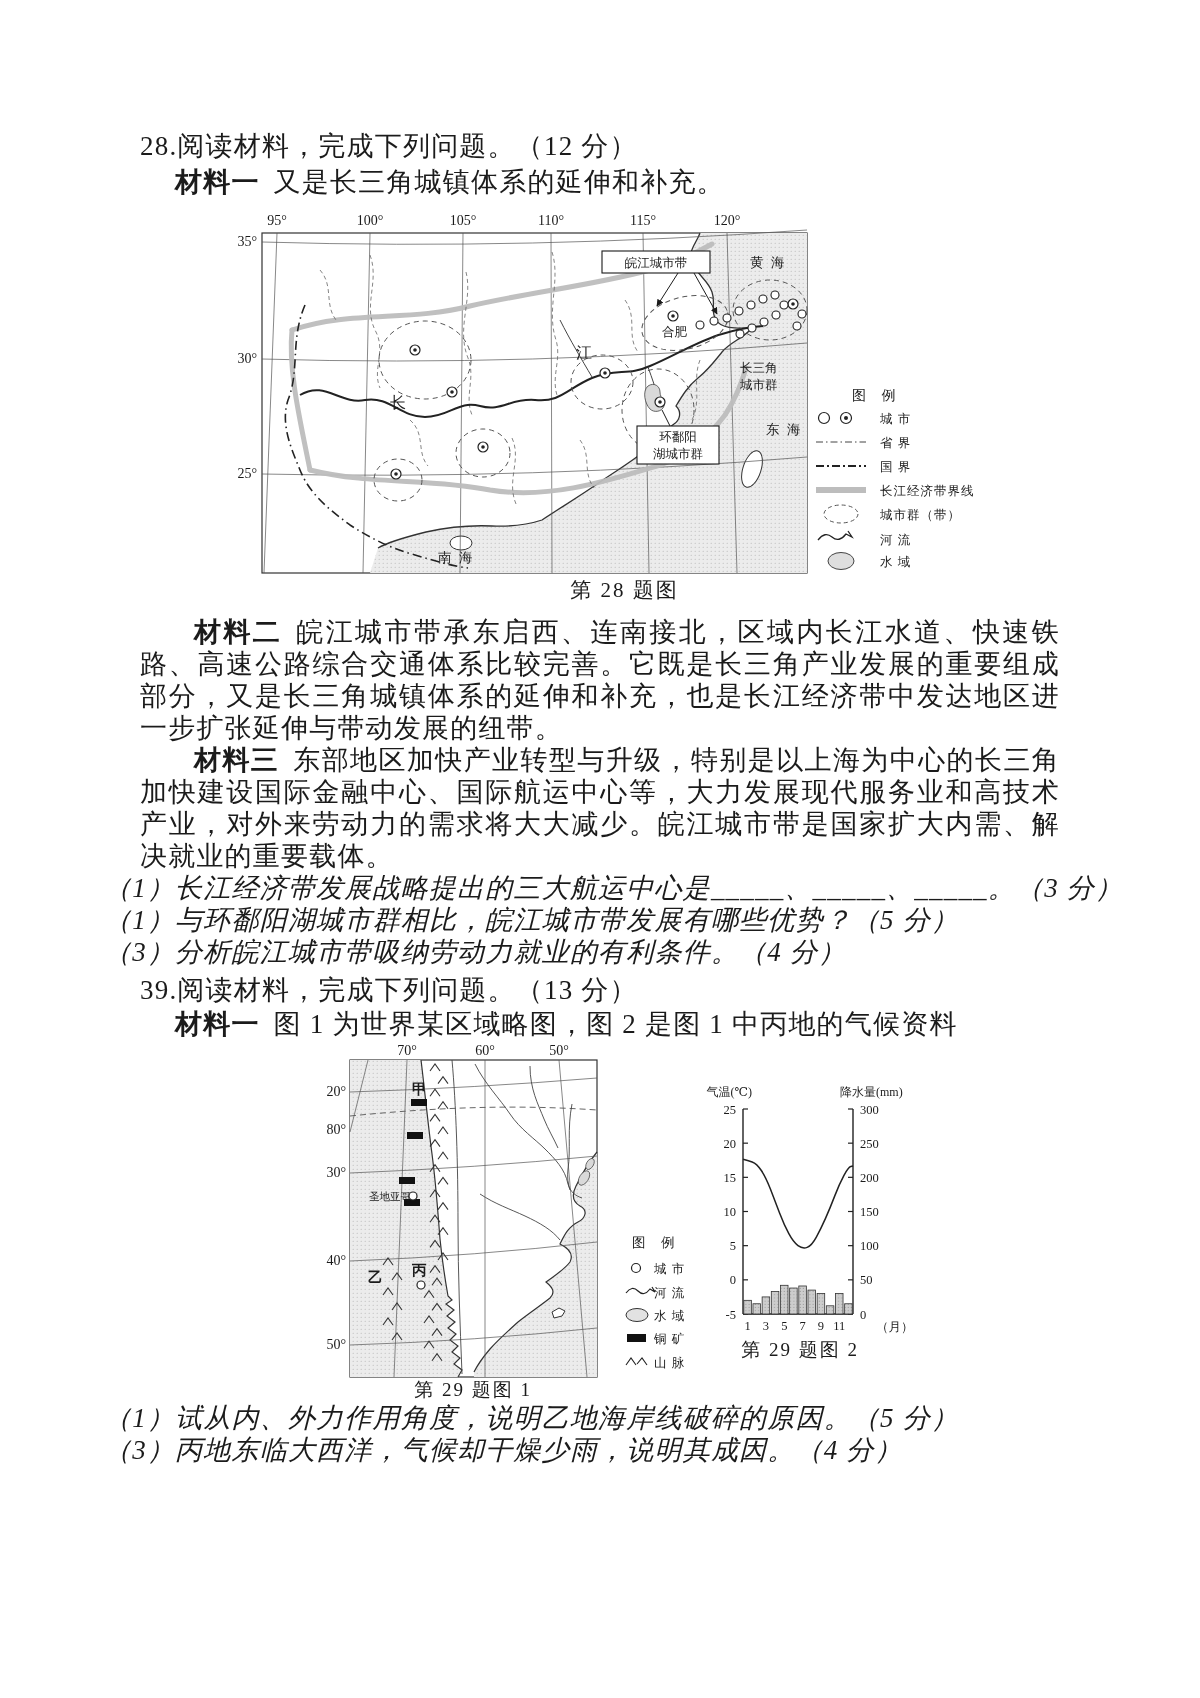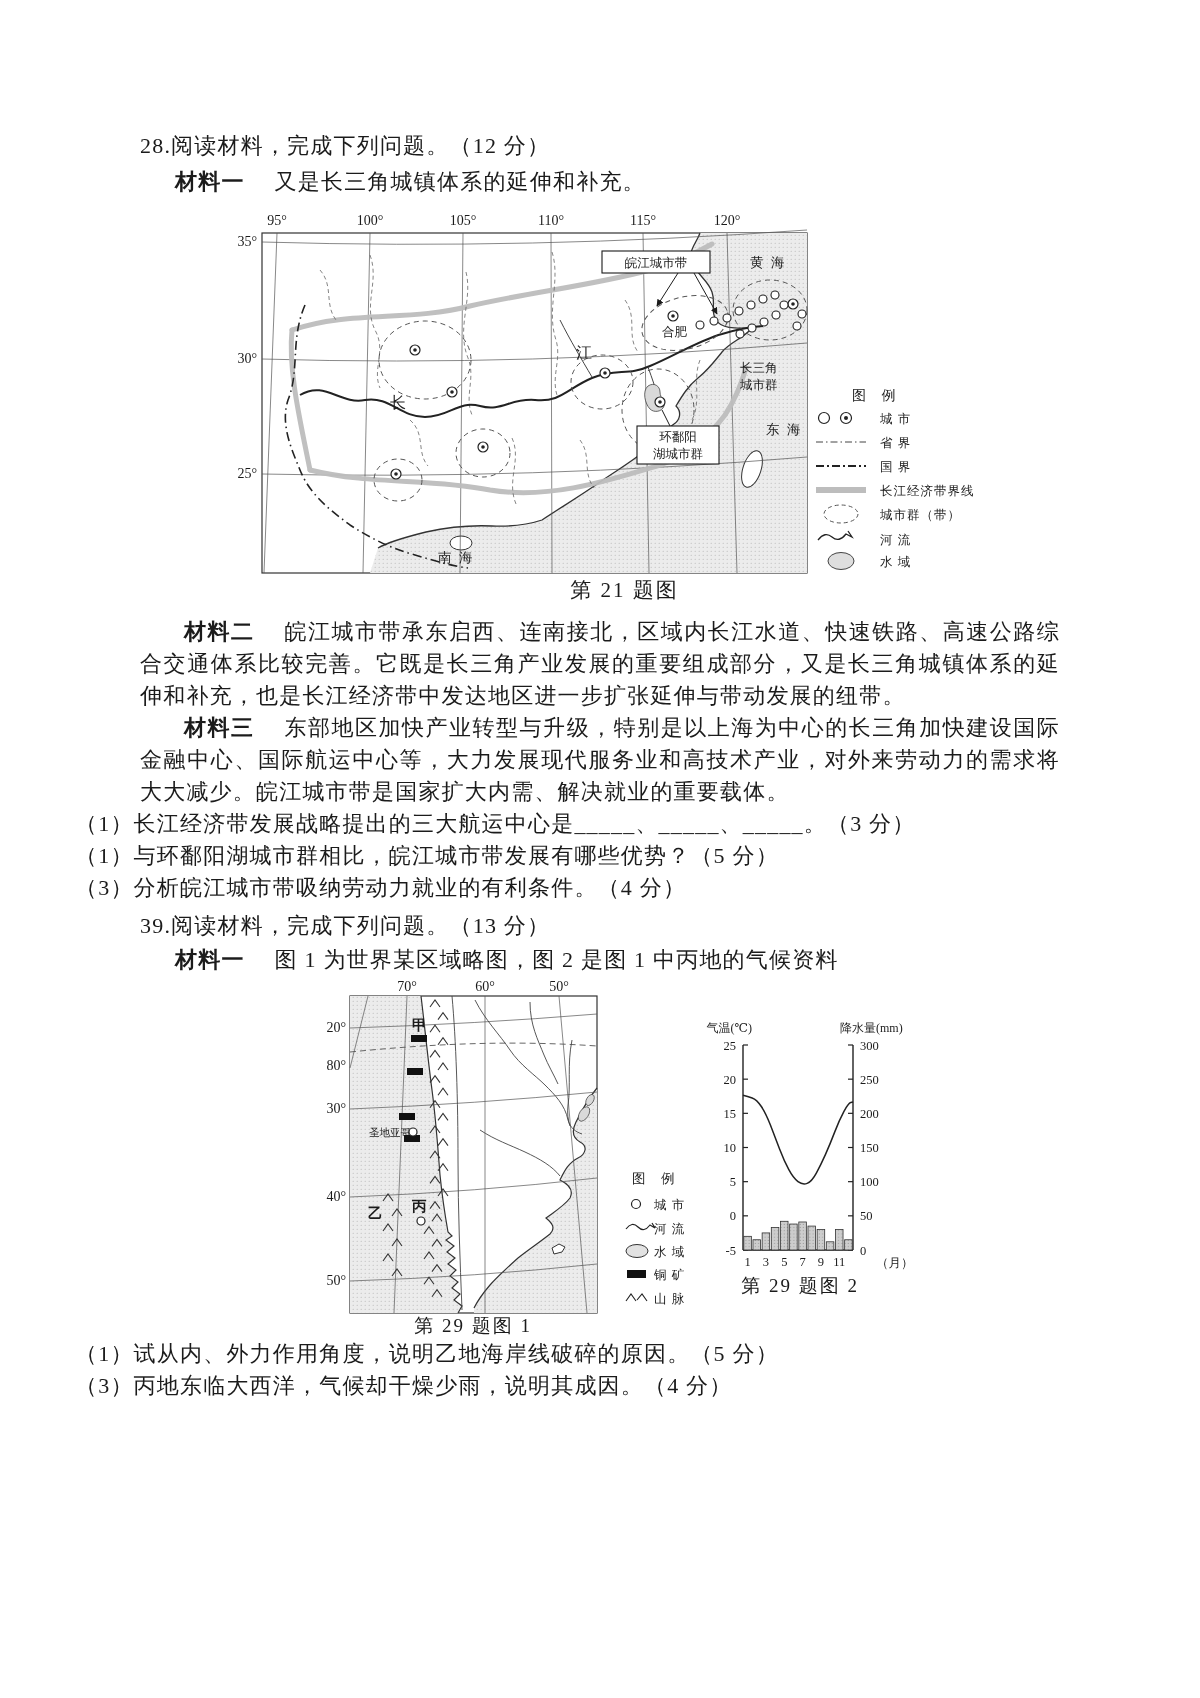--- a/index.html
+++ b/index.html
@@ -1,24 +1,24 @@
 <!DOCTYPE html>
 <html><head>
 <meta charset="utf-8">
 <style>
   html,body{margin:0;padding:0;background:#888;}
   .page{position:relative;width:1200px;height:1698px;margin:0 auto;background:#ffffff;
         font-family:"Liberation Serif","DejaVu Serif",serif;color:#1b1b1b;overflow:hidden;}
-  .tx{width:920px;margin-left:140px;font-size:22px;line-height:32px;letter-spacing:1.2px;
+  .tx{width:920px;margin-left:140px;font-size:27px;line-height:32px;letter-spacing:1.2px;
       text-align:justify;}
   .tline{white-space:nowrap;text-align:left;}
-  .mlabel{font-family:Liberation Serif, serif;font-weight:bold;margin-right:30px;}
+  .mlabel{font-family:Liberation Serif, serif;font-weight:bold;margin-right:14px;}
   p{margin:0;}
   .indent{text-indent:2em;}
-  .qline{margin-left:75px;white-space:nowrap;text-align:left;}
+  .qline{margin-left:104px;white-space:nowrap;text-align:left;font-style:italic;}
   .figwrap28{margin:12px 0 0 230px;width:790px;}
   .figcap28{width:545px;margin:0 0 0 122px;text-align:center;font-size:21px;letter-spacing:2px;}
   .figwrap29{margin:4px 0 0 140px;width:920px;}
   svg{display:block;}
   svg text{font-family:"Liberation Serif","DejaVu Serif",serif;fill:#1b1b1b;}
   .tick{font-size:14px;}
   .maplbl{font-size:12.5px;}
   .sealbl{font-size:13.5px;letter-spacing:2px;}
   .leglbl{font-size:12.5px;letter-spacing:1px;}
   .boxlbl{font-size:12.5px;}
@@ -213,21 +213,21 @@
           <circle cx="546" cy="105" r="4" fill="#fff" stroke="#222" stroke-width="1.1"></circle>
           <circle cx="534" cy="112" r="4" fill="#fff" stroke="#222" stroke-width="1.1"></circle>
           <circle cx="522" cy="118" r="4" fill="#fff" stroke="#222" stroke-width="1.1"></circle>
           <circle cx="510" cy="124" r="4" fill="#fff" stroke="#222" stroke-width="1.1"></circle>
           <circle cx="470" cy="115" r="4" fill="#fff" stroke="#222" stroke-width="1.1"></circle>
           <circle cx="484" cy="111" r="4" fill="#fff" stroke="#222" stroke-width="1.1"></circle>
           <circle cx="572" cy="104" r="4" fill="#fff" stroke="#222" stroke-width="1.1"></circle>
           <circle cx="567" cy="116" r="4" fill="#fff" stroke="#222" stroke-width="1.1"></circle>
         </g>
     </svg>
-    <div class="figcap28">第 21 题图</div>
+    <div class="figcap28">第 28 题图</div>
   </div>
 
   <p class="tx indent" style="margin-top:12px">
     <b class="mlabel">材料二</b><span>皖江城市带承东启西、连南接北，区域内长江水道、快速铁路、高速公路综合交通体系比较完善。它既是长三角产业发展的重要组成部分，又是长三角城镇体系的延伸和补充，也是长江经济带中发达地区进一步扩张延伸与带动发展的纽带。</span>
   </p>
   <p class="tx indent">
     <b class="mlabel">材料三</b><span>东部地区加快产业转型与升级，特别是以上海为中心的长三角加快建设国际金融中心、国际航运中心等，大力发展现代服务业和高技术产业，对外来劳动力的需求将大大减少。皖江城市带是国家扩大内需、解决就业的重要载体。</span>
   </p>
   <p class="tx tline qline">（1）长江经济带发展战略提出的三大航运中心是_____、_____、_____。（3 分）</p>
   <p class="tx tline qline">（1）与环鄱阳湖城市群相比，皖江城市带发展有哪些优势？（5 分）</p>

